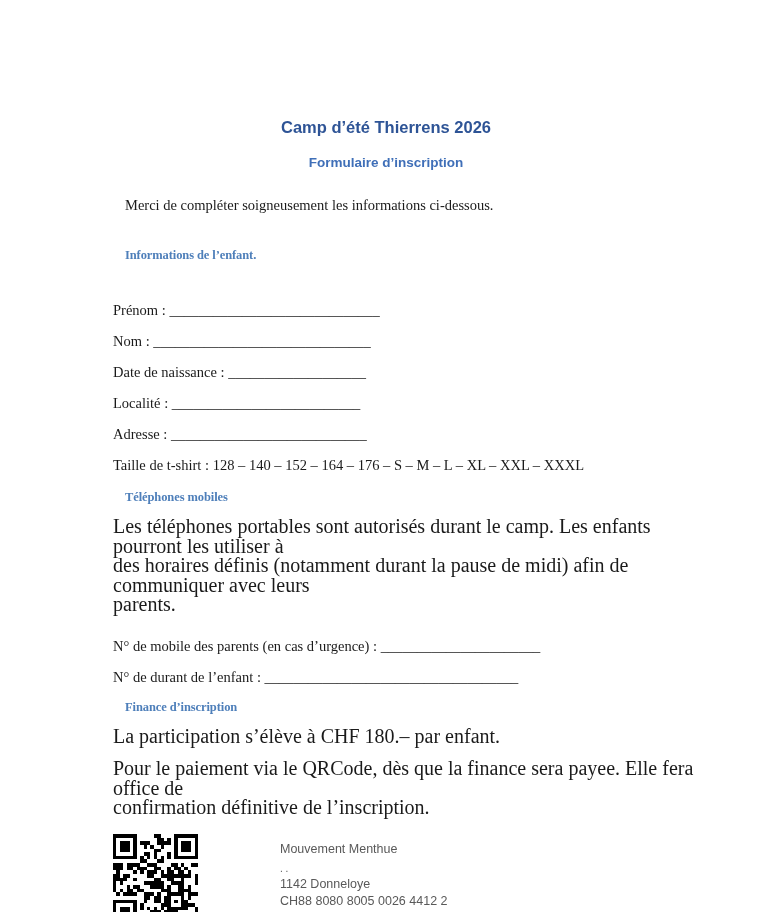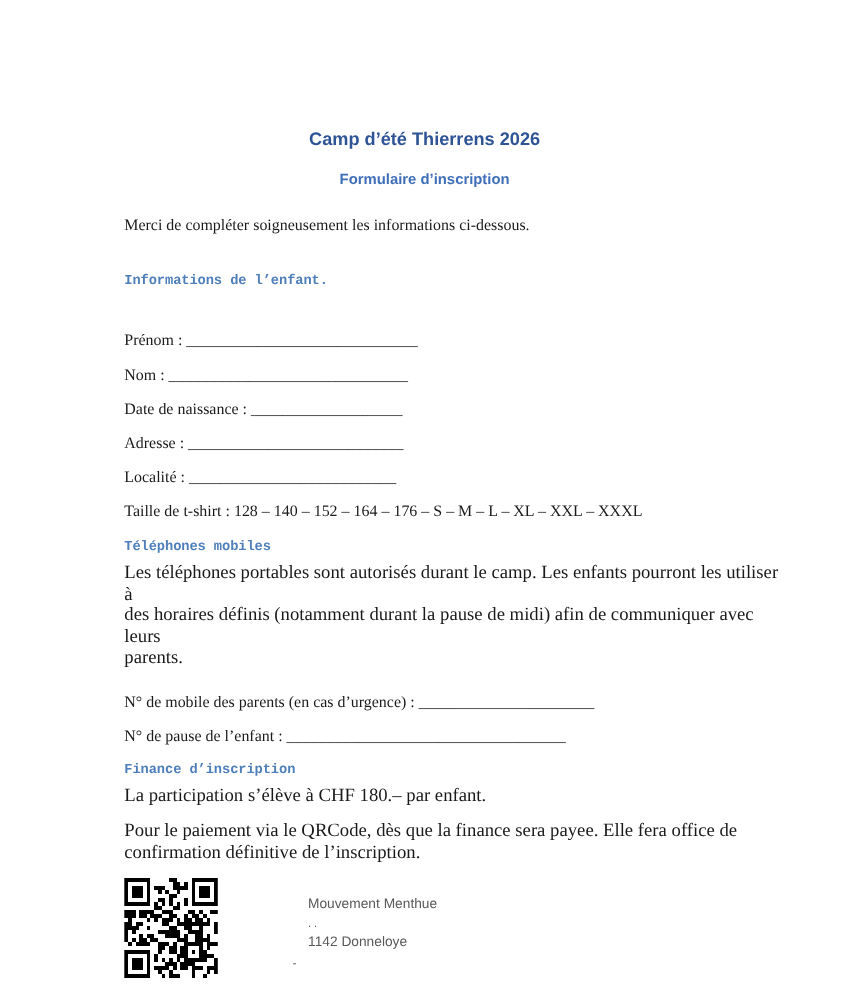--- a/index.html
+++ b/index.html
@@ -10,34 +10,34 @@
   .page{width:760px;height:912px;box-sizing:border-box;padding:118px 0 0 113px;}
   .header{width:546px;text-align:center;}
   .header h1{
     margin:0;font-family:"Liberation Sans", sans-serif;font-weight:bold;
     font-size:16.5px;line-height:18px;color:var(--title_color,#2E5496);
   }
   .header h2{
     margin:19px 0 0;font-family:"Liberation Sans", sans-serif;font-weight:bold;
     font-size:13.5px;line-height:15px;color:var(--subtitle_color,#3F6FB8);
   }
-  .intro{margin:27px 0 0;font-size:14.5px;line-height:16px;}
+  .intro{margin:27px 12px 0;font-size:14.5px;line-height:16px;}
   .sec{
-    margin:0;font-family:Liberation Mono, monospace;font-weight:bold;
+    margin:12px;font-family:Liberation Serif, serif;font-weight:bold;
     font-size:12.5px;line-height:15px;color:var(--heading_color,#4E7FBA);
     letter-spacing:-0.1px;
   }
   .sec.first{margin-top:35px;}
   .sec.phones{margin-top:11px;}
   .sec.finance{margin-top:13px;}
   .fields{margin-top:37px;}
   .field{margin:0 0 11px;font-size:14.5px;line-height:20px;}
   .field .line{letter-spacing:0;white-space:nowrap;}
   .tshirt{margin-bottom:15px;}
-  .para{margin:5px 0 0;font-size:17px;line-height:19.5px;white-space:pre-line;width:600px;}
+  .para{margin:5px 0 0;font-size:20px;line-height:19.5px;white-space:pre-line;width:600px;}
   .fields.mobiles{margin-top:21px;}
   .para.pay{margin-top:13px;}
   .qr-row{margin-top:14px;display:flex;align-items:center;gap:25px;}
   .qr-row svg{display:block;}
   .payee{
     margin-left:57px;padding-top:9px;
     font-family:"Liberation Sans", sans-serif;font-size:12.5px;line-height:17px;
     color:var(--caption_color,#595959);
   }
   .payee .p1{margin-bottom:4px;}
@@ -55,33 +55,33 @@
   </div>
 
   <p class="intro">Merci de compléter soigneusement les informations ci-dessous.</p>
 
   <h3 class="sec first">Informations de l’enfant.</h3>
 
   <div class="fields">
     <p class="field"><span>Prénom :</span> <span class="line">_____________________________</span></p>
     <p class="field"><span>Nom :</span> <span class="line">______________________________</span></p>
     <p class="field"><span>Date de naissance :</span> <span class="line">___________________</span></p>
+    <p class="field"><span>Localité :</span> <span class="line">__________________________</span></p>
     <p class="field"><span>Adresse :</span> <span class="line">___________________________</span></p>
-    <p class="field"><span>Localité :</span> <span class="line">__________________________</span></p>
     <p class="field tshirt">Taille de t-shirt : 128 – 140 – 152 – 164 – 176 – S – M – L – XL – XXL – XXXL</p>
   </div>
 
   <h3 class="sec phones">Téléphones mobiles</h3>
   <p class="para">Les téléphones portables sont autorisés durant le camp. Les enfants pourront les utiliser à
 des horaires définis (notamment durant la pause de midi) afin de communiquer avec leurs
 parents.</p>
 
   <div class="fields mobiles">
     <p class="field"><span>N° de mobile des parents (en cas d’urgence) :</span> <span class="line">______________________</span></p>
-    <p class="field"><span>N° de pause de l’enfant :</span> <span class="line">___________________________________</span></p>
+    <p class="field"><span>N° de durant de l’enfant :</span> <span class="line">___________________________________</span></p>
   </div>
 
   <h3 class="sec finance">Finance d’inscription</h3>
   <p class="para">La participation s’élève à CHF 180.– par enfant.</p>
   <p class="para pay">Pour le paiement via le QRCode, dès que la finance sera payee. Elle fera office de
 confirmation définitive de l’inscription.</p>
 
   <div class="qr-row">
     <svg id="qr" width="85" height="91" viewBox="0 0 25 25" preserveAspectRatio="none" shape-rendering="crispEdges">
         <rect x="0" y="0" width="25" height="25" fill="#fff"></rect>
@@ -402,17 +402,18 @@
         <rect x="12" y="24" width="1" height="1" fill="#000000"></rect>
         <rect x="13" y="24" width="1" height="1" fill="#000000"></rect>
         <rect x="14" y="24" width="1" height="1" fill="#000000"></rect>
         <rect x="18" y="24" width="1" height="1" fill="#000000"></rect>
         <rect x="21" y="24" width="1" height="1" fill="#000000"></rect>
       </svg>
     <div class="payee">
       <div class="p1">Mouvement Menthue</div>
       <div class="p2">. .</div>
       <div>1142 Donneloye</div>
+      <div>CH88 8080 8005 0026 4412 2</div>
       <div class="mark">-</div>
     </div>
   </div>
 
 </div>
 
 </body></html>

